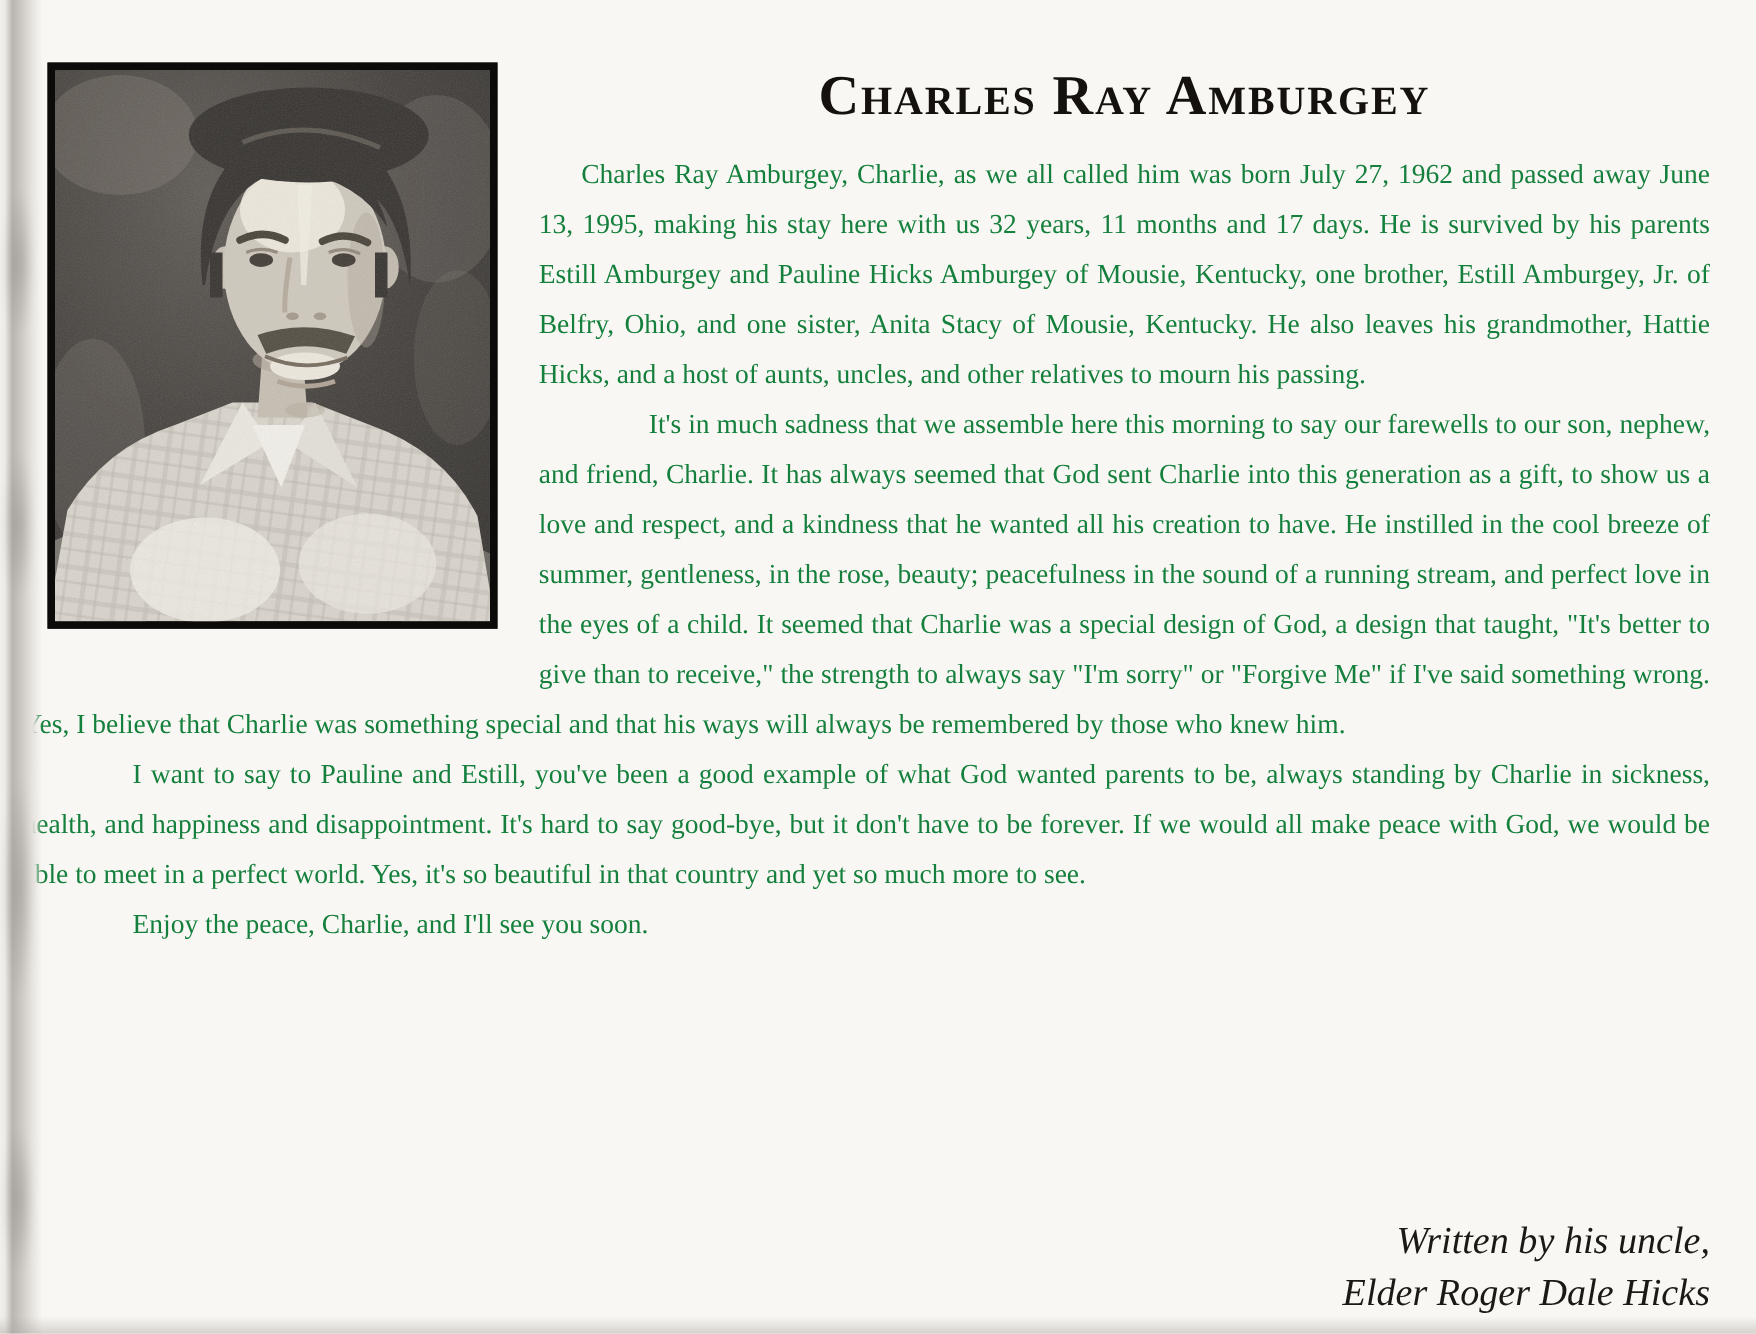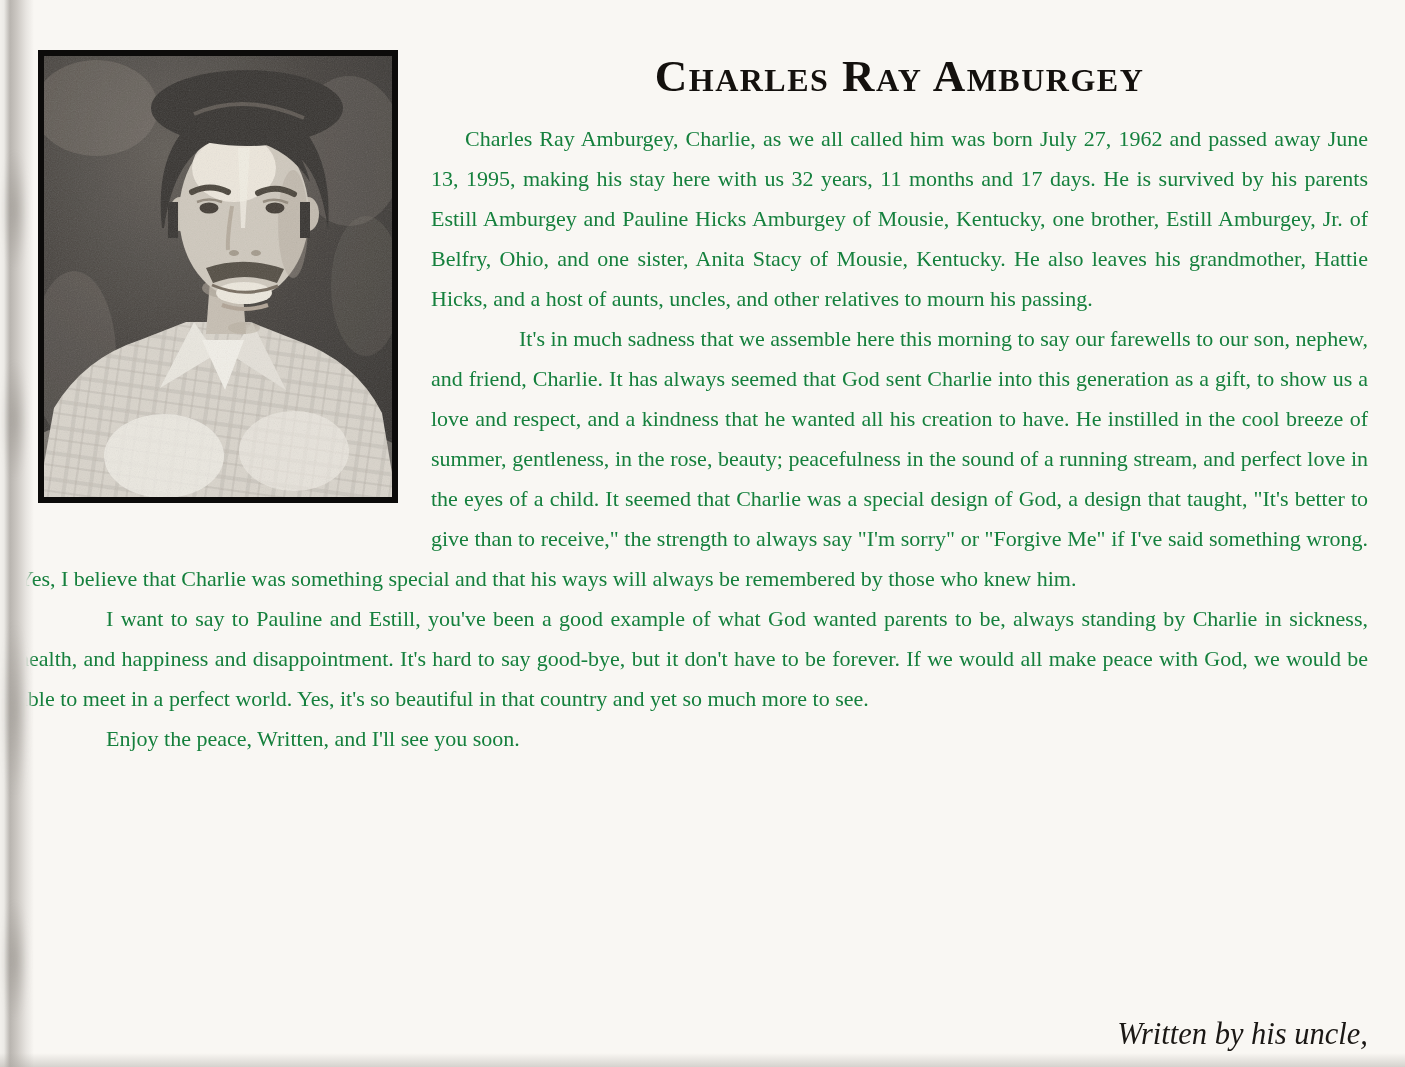--- a/index.html
+++ b/index.html
@@ -160,26 +160,27 @@
         <rect x="0" y="0" width="348" height="441" filter="url(#grain)" opacity="0.16"></rect>
         <rect x="0" y="0" width="348" height="441" fill="#ffffff" opacity="0.05"></rect>
       </svg>
     </figure>
 
     <h1 class="title">Charles Ray Amburgey</h1>
 
     <p class="body indent-small">Charles Ray Amburgey, Charlie, as we all called him was born July 27, 1962 and passed away June 13, 1995, making his stay here with us 32 years, 11 months and 17 days. He is survived by his parents Estill Amburgey and Pauline Hicks Amburgey of Mousie, Kentucky, one brother, Estill Amburgey, Jr. of Belfry, Ohio, and one sister, Anita Stacy of Mousie, Kentucky. He also leaves his grandmother, Hattie Hicks, and a host of aunts, uncles, and other relatives to mourn his passing.</p>
     <p class="body indent">It's in much sadness that we assemble here this morning to say our farewells to our son, nephew, and friend, Charlie. It has always seemed that God sent Charlie into this generation as a gift, to show us a love and respect, and a kindness that he wanted all his creation to have. He instilled in the cool breeze of summer, gentleness, in the rose, beauty; peacefulness in the sound of a running stream, and perfect love in the eyes of a child. It seemed that Charlie was a special design of God, a design that taught, "It's better to give than to receive," the strength to always say "I'm sorry" or "Forgive Me" if I've said something wrong. Yes, I believe that Charlie was something special and that his ways will always be remembered by those who knew him.</p>
     <p class="body indent">I want to say to Pauline and Estill, you've been a good example of what God wanted parents to be, always standing by Charlie in sickness, health, and happiness and disappointment. It's hard to say good-bye, but it don't have to be forever. If we would all make peace with God, we would be able to meet in a perfect world. Yes, it's so beautiful in that country and yet so much more to see.</p>
-    <p class="body indent">Enjoy the peace, Written, and I'll see you soon.</p>
+    <p class="body indent">Enjoy the peace, Charlie, and I'll see you soon.</p>
 
   </div>
 
   <div class="signature">
     <div>Written by his uncle,</div>
+    <div>Elder Roger Dale Hicks</div>
   </div>
 
   <div class="scan-edge-left"></div>
   <div class="smudge" style="top:150px;"></div>
   <div class="smudge" style="top:360px;"></div>
   <div class="smudge" style="top:620px; height:180px;"></div>
   <div class="smudge" style="top:900px;"></div>
   <div class="scan-edge-bottom"></div>
 
 </div>

